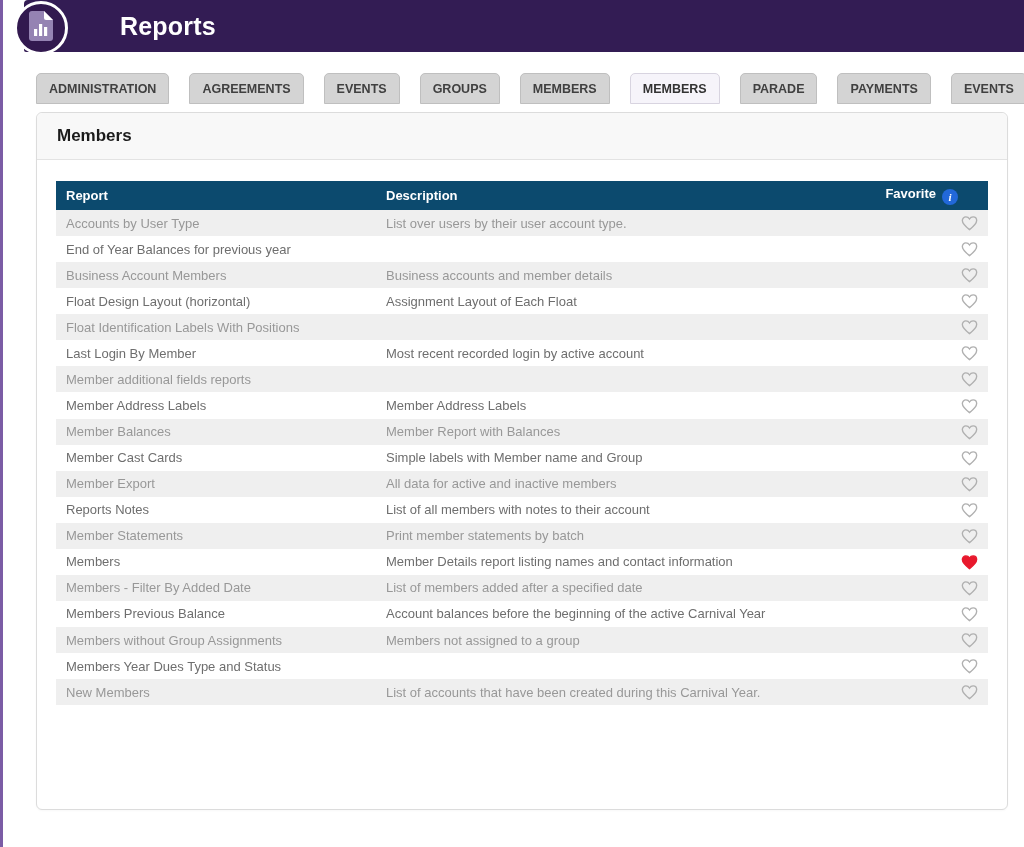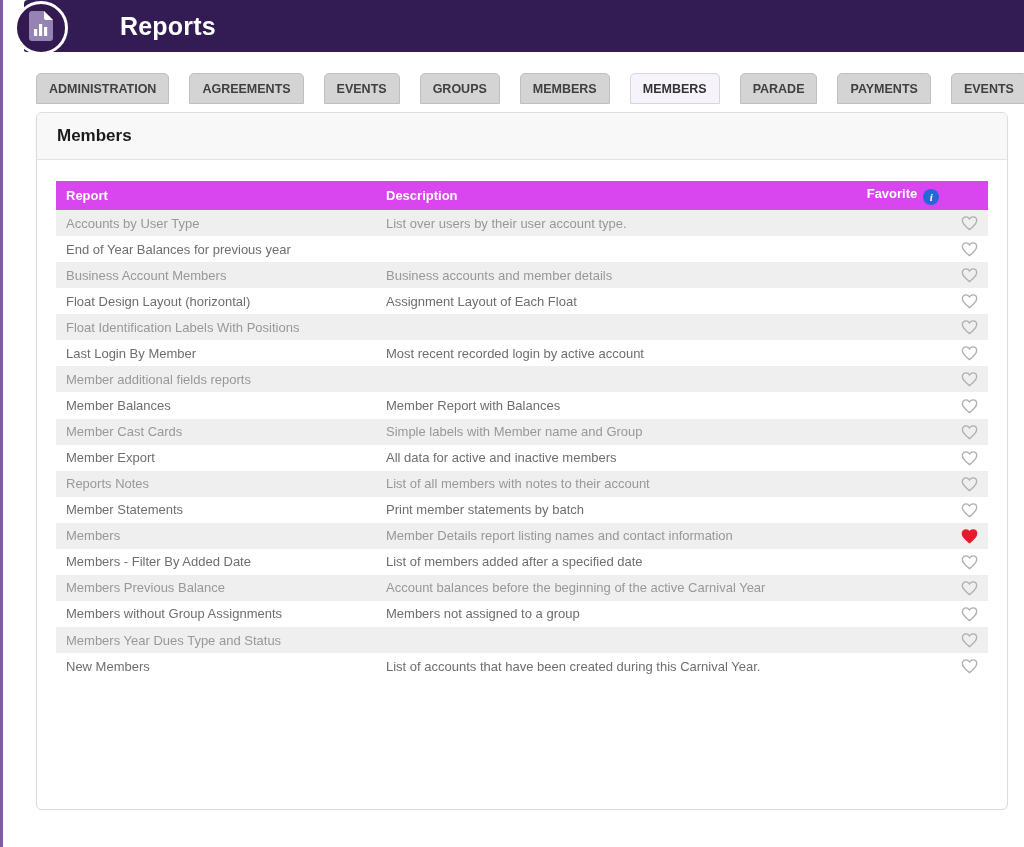--- a/index.html
+++ b/index.html
@@ -67,26 +67,26 @@
     background: #f8f8f8;
     border-bottom: 1px solid #e3e3e3;
     border-radius: 6px 6px 0 0;
     padding: 13px 20px;
     font-size: 17px; font-weight: 700; color: #1b1b1b;
   }
   .panel-body { padding: 21px 19px 43px 19px; }
   
   table.report-table { width: 100%; border-collapse: collapse; table-layout: fixed; }
   .report-table thead th {
-    background: #d946ef; color: #ffffff;
+    background: #0c4a6e; color: #ffffff;
     font-size: 13px; font-weight: 700;
     text-align: left; padding: 5px 10px; height: 26px;
   }
   .report-table th.col-report { width: 320px; }
-  .report-table th.col-favorite { width: 150px; text-align: center; padding-right: 30px; }
+  .report-table th.col-favorite { width: 150px; text-align: right; padding-right: 30px; }
   .report-table tbody td {
     font-size: 13px; padding: 5px 10px; height: 14px;
     vertical-align: middle;
   }
   .report-table tbody tr:nth-child(odd)  { background: #efefef; }
   .report-table tbody tr:nth-child(odd) td { color: #989898; }
   .report-table tbody tr:nth-child(even) { background: #ffffff; }
   .report-table tbody tr:nth-child(even) td { color: #6e6e6e; }
   td.cell-favorite { text-align: right; padding-right: 74px; }
   
@@ -225,20 +225,31 @@
     <td class="cell-description"></td>
     <td class="cell-favorite">
       <button class="favorite-button">
         <svg class="heart" viewBox="0 0 24 22">
           <path d="M12 20 C 5.2 14.6 1.5 10.6 1.5 6.6 C 1.5 3.6 3.8 1.3 6.7 1.3 C 8.8 1.3 10.9 2.5 12 4.4 C 13.1 2.5 15.2 1.3 17.3 1.3 C 20.2 1.3 22.5 3.6 22.5 6.6 C 22.5 10.6 18.8 14.6 12 20 Z"></path>
         </svg>
       </button>
     </td>
   </tr>
           <tr>
+    <td class="cell-report">Member Address Labels</td>
+    <td class="cell-description">Member Address Labels</td>
+    <td class="cell-favorite">
+      <button class="favorite-button">
+        <svg class="heart" viewBox="0 0 24 22">
+          <path d="M12 20 C 5.2 14.6 1.5 10.6 1.5 6.6 C 1.5 3.6 3.8 1.3 6.7 1.3 C 8.8 1.3 10.9 2.5 12 4.4 C 13.1 2.5 15.2 1.3 17.3 1.3 C 20.2 1.3 22.5 3.6 22.5 6.6 C 22.5 10.6 18.8 14.6 12 20 Z"></path>
+        </svg>
+      </button>
+    </td>
+  </tr>
+          <tr>
     <td class="cell-report">Member Balances</td>
     <td class="cell-description">Member Report with Balances</td>
     <td class="cell-favorite">
       <button class="favorite-button">
         <svg class="heart" viewBox="0 0 24 22">
           <path d="M12 20 C 5.2 14.6 1.5 10.6 1.5 6.6 C 1.5 3.6 3.8 1.3 6.7 1.3 C 8.8 1.3 10.9 2.5 12 4.4 C 13.1 2.5 15.2 1.3 17.3 1.3 C 20.2 1.3 22.5 3.6 22.5 6.6 C 22.5 10.6 18.8 14.6 12 20 Z"></path>
         </svg>
       </button>
     </td>
   </tr>

